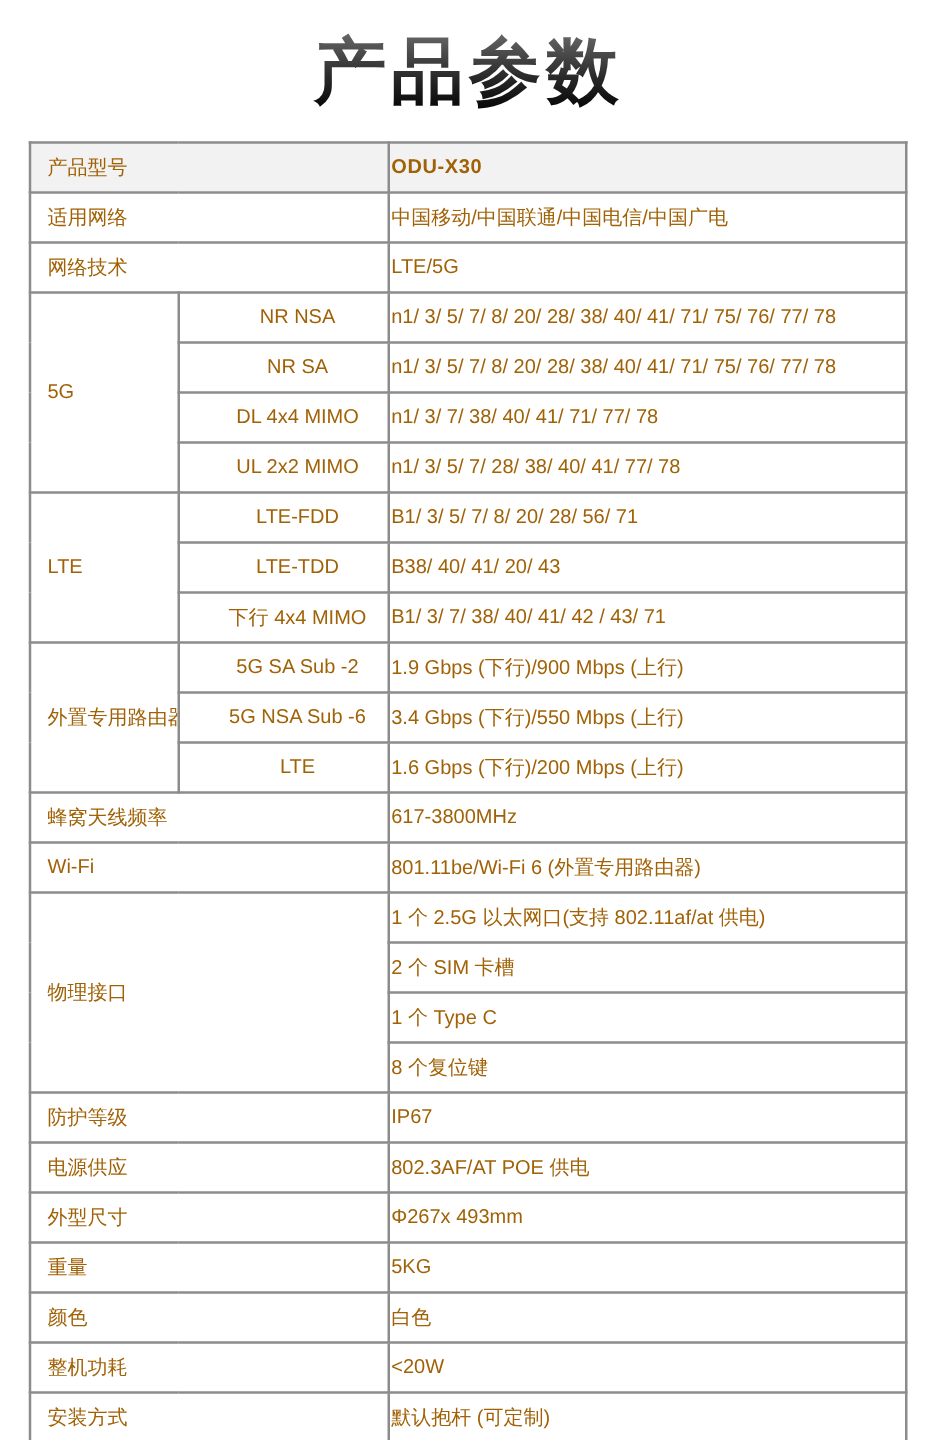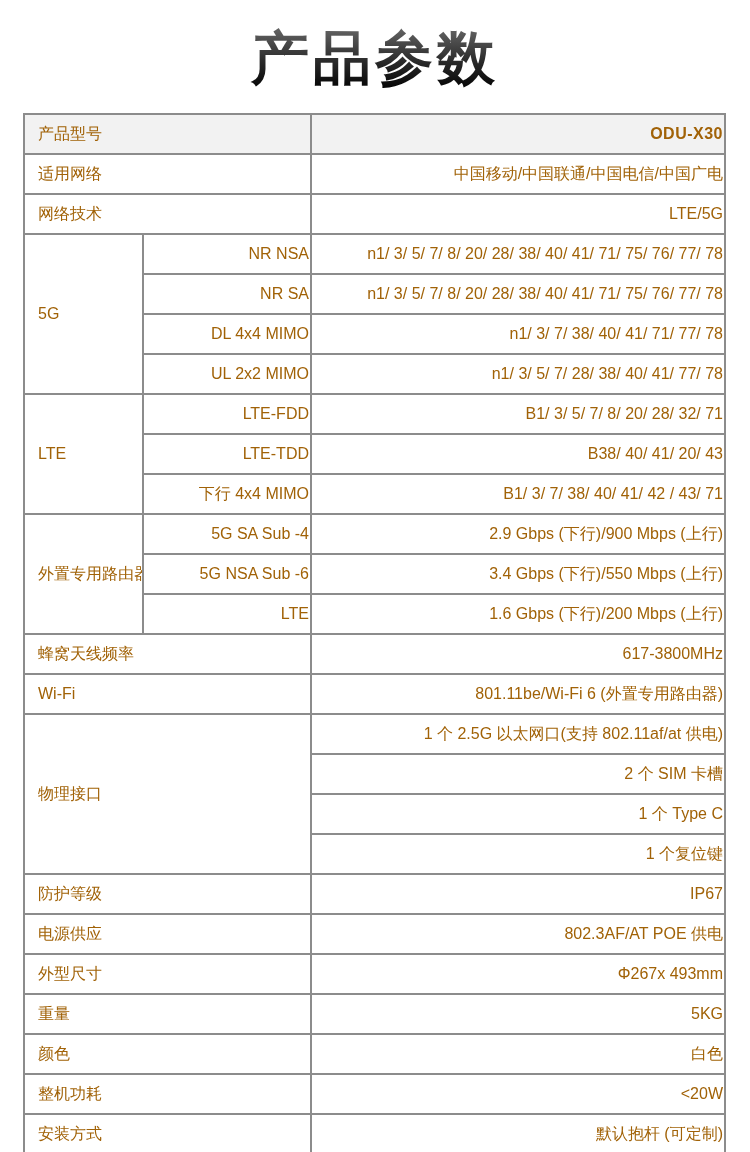--- a/index.html
+++ b/index.html
@@ -45,25 +45,25 @@
     font-size: 16px;
     color: #a16207;
     overflow: hidden;
     white-space: nowrap;
   }
   td.cell-label {
     text-align: left;
     padding-left: 13px;
   }
   td.cell-sub {
-    text-align: right;
+    text-align: center;
     padding-left: 23px;
   }
   td.cell-value {
-    text-align: right;
+    text-align: left;
     font-size: 15.5px;
   }
   tr.row-shaded td {
     background: #f2f2f2;
   }
   .value-bold {
     font-weight: bold;
     letter-spacing: 0.5px;
   }
 </style>
@@ -108,35 +108,35 @@
         <td class="cell-value">n1/ 3/ 7/ 38/ 40/ 41/ 71/ 77/ 78</td>
       </tr>
       <tr>
         <td class="cell-sub">UL 2x2 MIMO</td>
         <td class="cell-value">n1/ 3/ 5/ 7/ 28/ 38/ 40/ 41/ 77/ 78</td>
       </tr>
 
       <tr>
         <td class="cell-label" rowspan="3">LTE</td>
         <td class="cell-sub">LTE-FDD</td>
-        <td class="cell-value">B1/ 3/ 5/ 7/ 8/ 20/ 28/ 32/ 71</td>
+        <td class="cell-value">B1/ 3/ 5/ 7/ 8/ 20/ 28/ 56/ 71</td>
       </tr>
       <tr>
         <td class="cell-sub">LTE-TDD</td>
         <td class="cell-value">B38/ 40/ 41/ 20/ 43</td>
       </tr>
       <tr>
         <td class="cell-sub">下行 4x4 MIMO</td>
         <td class="cell-value">B1/ 3/ 7/ 38/ 40/ 41/ 42 / 43/ 71</td>
       </tr>
 
       <tr>
         <td class="cell-label" rowspan="3">外置专用路由器</td>
-        <td class="cell-sub">5G SA Sub -4</td>
-        <td class="cell-value">2.9 Gbps (下行)/900 Mbps (上行)</td>
+        <td class="cell-sub">5G SA Sub -2</td>
+        <td class="cell-value">1.9 Gbps (下行)/900 Mbps (上行)</td>
       </tr>
       <tr>
         <td class="cell-sub">5G NSA Sub -6</td>
         <td class="cell-value">3.4 Gbps (下行)/550 Mbps (上行)</td>
       </tr>
       <tr>
         <td class="cell-sub">LTE</td>
         <td class="cell-value">1.6 Gbps (下行)/200 Mbps (上行)</td>
       </tr>
 
@@ -153,21 +153,21 @@
         <td class="cell-label" colspan="2" rowspan="4">物理接口</td>
         <td class="cell-value">1 个 2.5G 以太网口(支持 802.11af/at 供电)</td>
       </tr>
       <tr>
         <td class="cell-value">2 个 SIM 卡槽</td>
       </tr>
       <tr>
         <td class="cell-value">1 个 Type C</td>
       </tr>
       <tr>
-        <td class="cell-value">1 个复位键</td>
+        <td class="cell-value">8 个复位键</td>
       </tr>
 
       <tr>
         <td class="cell-label" colspan="2">防护等级</td>
         <td class="cell-value">IP67</td>
       </tr>
       <tr>
         <td class="cell-label" colspan="2">电源供应</td>
         <td class="cell-value">802.3AF/AT POE 供电</td>
       </tr>

